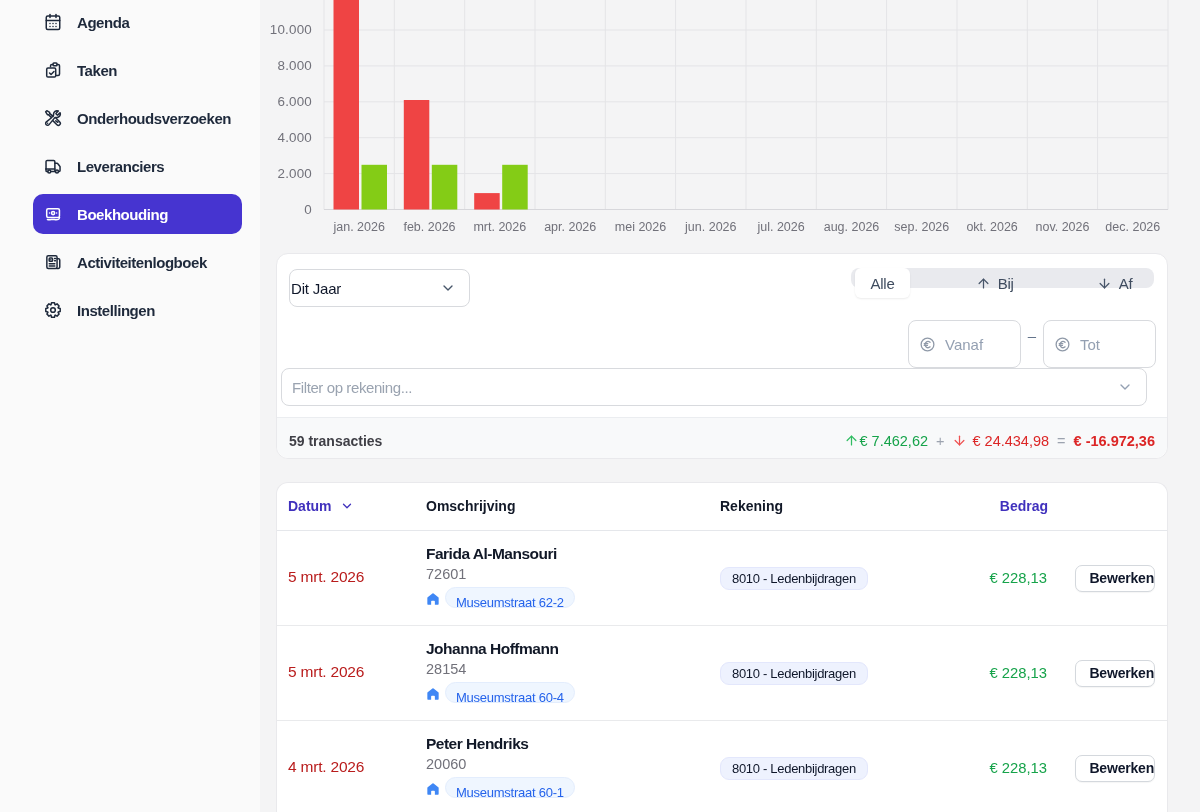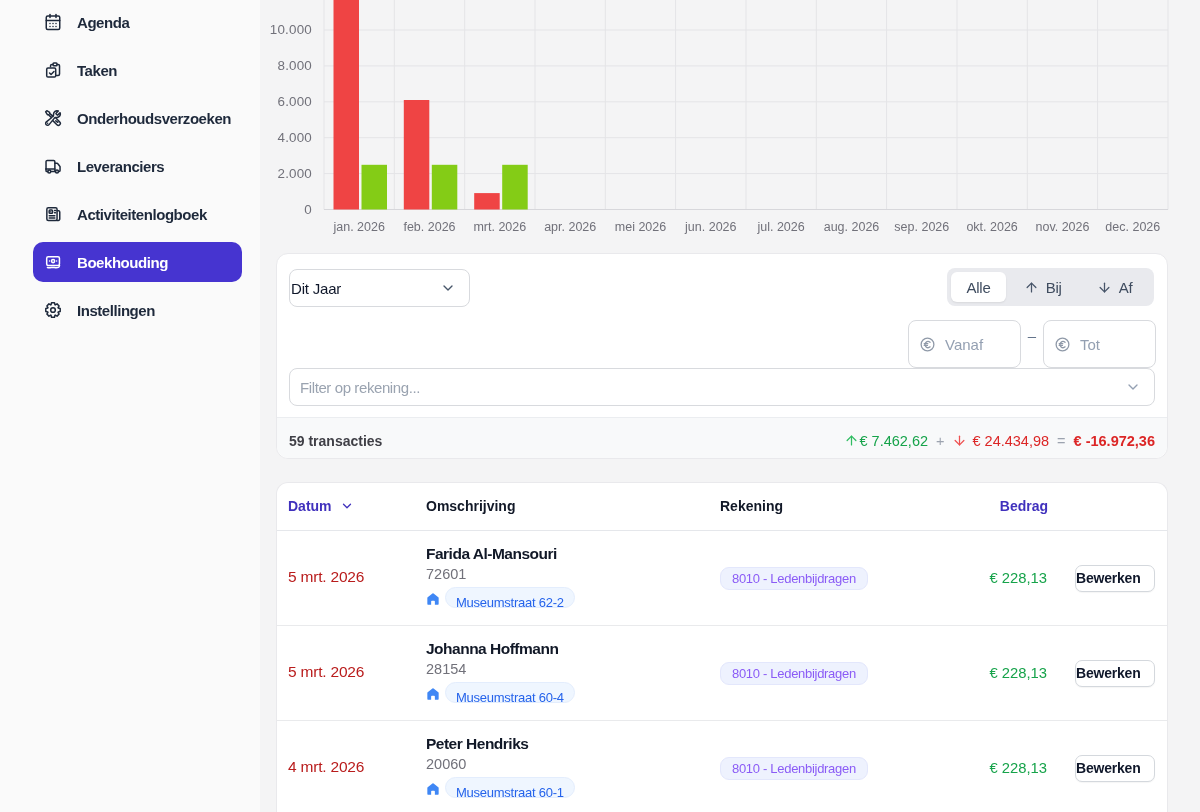--- a/index.html
+++ b/index.html
@@ -16,54 +16,54 @@
   
   .chart { position:absolute; left:260px; top:0; width:940px; height:245px; }
   
   .card { position:absolute; left:276px; width:892px; background:#ffffff; border:1px solid #e9e9ec; border-radius:12px; }
   .filter-card { top:253px; height:206px; }
   .table-card { top:482px; height:340px; border-radius:12px 12px 0 0; border-bottom:none; }
   
   .select { position:absolute; display:flex; align-items:center; background:#fff; border:1px solid #d8dade; border-radius:8px; color:#0f172a; font-size:15px; }
   .sel-jaar { left:12px; top:15px; width:181px; height:38px; padding-left:1px; letter-spacing:-0.2px; }
   .sel-jaar svg { position:absolute; right:13px; width:16px; height:16px; color:#475569; }
-  .seg { position:absolute; right:13px; top:14px; height:38px; background:#e9eaee; border-radius:8px; display:flex; align-items:center; padding:0 4px; }
+  .seg { position:absolute; right:13px; top:14px; height:20px; background:#e9eaee; border-radius:8px; display:flex; padding:0 4px;gap:48px; }
   .seg .opt { display:flex; align-items:center; font-size:15px; font-weight:500; color:#3f4c5f; padding:0 17.5px; height:30px; letter-spacing:-0.2px; }
   .seg .opt.on { background:#ffffff; border-radius:6px; box-shadow:0 1px 2px rgba(0,0,0,.08); padding:0 15.5px; }
   .seg svg { width:15px; height:15px; margin-right:7px; color:#475569; }
   
   .input { position:absolute; display:flex; align-items:center; background:#fff; border:1px solid #d8dade; border-radius:8px; color:#94a0b2; font-size:15px; }
   .inp-search { left:12px; top:67px; width:607px; height:32px; letter-spacing:-0.2px; }
   .inp-search svg { width:17px; height:17px; margin:0 7px 0 10px; color:#8f99a8; }
   .inp-euro { top:66px; width:113px; height:48px; }
   .inp-euro svg { width:17px; height:17px; margin:0 9px 0 10px; color:#8f99a8; }
   .dash { position:absolute; top:66px; left:750px; width:10px; text-align:center; line-height:32px; color:#64748b; font-size:15px; }
   
-  .inp-rek { left:12px; top:114px; width:866px; height:38px; color:#9aa3b0; letter-spacing:-0.4px; }
+  .inp-rek { left:4px; top:114px; width:866px; height:38px; color:#9aa3b0; letter-spacing:-0.4px; }
   .inp-rek span { margin-left:10px; }
   .inp-rek svg { position:absolute; right:13px; width:16px; height:16px; color:#94a0b2; }
   
   .filt-foot { position:absolute; left:0; right:0; bottom:0; height:41px; background:#f8f9fa; border-top:1px solid #ebedf0; border-radius:0 0 12px 12px; display:flex; align-items:center; padding:5px 12px 0 12px; }
   .filt-foot .cnt { font-size:14px; font-weight:700; color:#3f3f46; }
   .sum { margin-left:auto; display:flex; align-items:center; font-size:14.5px; }
   .sum svg { width:15px; height:15px; }
   .green { color:#16a34a; } .red { color:#dc2626; } .gmut { color:#9ca3af; }
   
   .thead { position:absolute; left:0; top:0; right:0; height:48px; border-bottom:1px solid #e5e7eb; font-size:14px; font-weight:700; }
   .thead span { position:absolute; top:15px; }
   .purple { color:#4031bd; }
   .trow { position:absolute; left:0; right:0; height:95px; border-bottom:1px solid #e9eaec; }
   .c-date { position:absolute; left:11px; top:37px; font-size:15.5px; color:#b91c1c; letter-spacing:-0.2px; }
   .c-name { position:absolute; left:149px; top:14px; font-size:15.5px; font-weight:700; color:#111827; letter-spacing:-0.5px; }
   .c-id   { position:absolute; left:149px; top:35px; font-size:14.5px; color:#71717a; }
   .c-home { position:absolute; left:149px; top:61px; width:14px; height:13.5px; color:#3f87f5; }
   .c-pill { position:absolute; left:168px; top:56px; height:21px; line-height:21px; padding:4px 10px; background:#eff6ff; border:1px solid #e3edfd; border-radius:11px; color:#2563eb; font-size:13px; letter-spacing:-0.25px; font-weight:500; }
-  .c-rek  { position:absolute; left:443px; top:36px; height:23px; line-height:22px; padding:0 11px; background:#eef2fe; border:1px solid #e3e7fc; border-radius:9px; color:#8b5cf6; font-size:13px; letter-spacing:-0.3px; }
+  .c-rek  { position:absolute; left:443px; top:36px; height:23px; line-height:22px; padding:0 11px; background:#eef2fe; border:1px solid #e3e7fc; border-radius:9px; color:#0f172a; font-size:13px; letter-spacing:-0.3px; }
   .c-amt  { position:absolute; right:120px; top:39px; font-size:14.8px; color:#16a34a; }
-  .c-btn  { position:absolute; right:12px; top:34px; width:80px; height:27px; background:#fff; border:1px solid #d4d8dd; border-radius:7px; box-shadow:0 1px 1px rgba(0,0,0,.04); text-align:left; line-height:25px; font-size:14px; font-weight:700; color:#0f172a; letter-spacing:-0.2px; }
+  .c-btn  { position:absolute; right:12px; top:34px; width:80px; height:27px; background:#fff; border:1px solid #d4d8dd; border-radius:7px; box-shadow:0 1px 1px rgba(0,0,0,.04); text-align:right; line-height:25px; font-size:14px; font-weight:700; color:#0f172a; letter-spacing:-0.2px; }
 </style>
 </head>
 <body>
 
 <svg class="chart" viewBox="0 0 940 245" fill="none">
 
   <g stroke="#e4e4e7" stroke-width="1">
     <line x1="64" y1="30" x2="908" y2="30"></line>
     <line x1="64" y1="65.9" x2="908" y2="65.9"></line>
     <line x1="64" y1="101.8" x2="908" y2="101.8"></line>
@@ -146,37 +146,37 @@
         </svg>Onderhoudsverzoeken</div>
       <div class="nav-item"><svg viewBox="0 0 24 24" fill="none" stroke="currentColor" stroke-width="2" stroke-linecap="round" stroke-linejoin="round">
           <path d="M2.7 15.9V6.3a1.7 1.7 0 0 1 1.7-1.7h8.4a1.7 1.7 0 0 1 1.7 1.7v12.9"></path>
           <path d="M2.7 15.9h11.8"></path>
           <path d="M2.7 15.9v2.3a1.1 1.1 0 0 0 1.1 1.1h1.3"></path>
           <path d="M14.5 8.4h2.9a1.3 1.3 0 0 1 1 .5l2.7 3.4a1.3 1.3 0 0 1 .3.8v5a1.1 1.1 0 0 1-1.1 1.1h-1"></path>
           <path d="M9 19.3h6.3"></path>
           <circle cx="7" cy="19.3" r="2"></circle>
           <circle cx="17.3" cy="19.3" r="2"></circle>
         </svg>Leveranciers</div>
+      <div class="nav-item active"><svg viewBox="0 0 24 24" fill="none" stroke="currentColor" stroke-width="2" stroke-linecap="round" stroke-linejoin="round">
+          <rect x="3.6" y="5" width="17" height="11.6" rx="2"></rect>
+          <circle cx="12.1" cy="10.8" r="2.1"></circle>
+          <path d="M7.4 10.8h.01"></path>
+          <path d="M16.8 10.8h.01"></path>
+          <path d="M4.6 19.4c3.2 1.1 6-.7 9.2-.1 2.2.4 4.1.5 5.8-.6.4-.3.7-.7.8-1.2l.3-1"></path>
+        </svg>Boekhouding</div>
       <div class="nav-item"><svg viewBox="0 0 24 24" fill="none" stroke="currentColor" stroke-width="2" stroke-linecap="round" stroke-linejoin="round">
           <rect x="3.8" y="3.6" width="13.6" height="17" rx="1.9"></rect>
           <path d="M17.4 7.6h1.9a1.7 1.7 0 0 1 1.7 1.7v9.5a1.8 1.8 0 0 1-1.8 1.8h-2.4"></path>
           <rect x="6.9" y="6.8" width="4.5" height="4.3" rx="1.1"></rect>
           <path d="M9.1 8.9h.01"></path>
           <path d="M14.1 7.4h1.2"></path>
           <path d="M14.1 10.4h1.2"></path>
           <path d="M7 14.4h7.4"></path>
           <path d="M7 17.4h7.4"></path>
         </svg>Activiteitenlogboek</div>
-      <div class="nav-item active"><svg viewBox="0 0 24 24" fill="none" stroke="currentColor" stroke-width="2" stroke-linecap="round" stroke-linejoin="round">
-          <rect x="3.6" y="5" width="17" height="11.6" rx="2"></rect>
-          <circle cx="12.1" cy="10.8" r="2.1"></circle>
-          <path d="M7.4 10.8h.01"></path>
-          <path d="M16.8 10.8h.01"></path>
-          <path d="M4.6 19.4c3.2 1.1 6-.7 9.2-.1 2.2.4 4.1.5 5.8-.6.4-.3.7-.7.8-1.2l.3-1"></path>
-        </svg>Boekhouding</div>
       <div class="nav-item"><svg viewBox="0 0 24 24" fill="none" stroke="currentColor" stroke-width="2" stroke-linecap="round" stroke-linejoin="round">
           <path d="M9.35 5.09 10.05 2.4 13.95 2.4 14.65 5.09 15.01 5.24 17.41 3.83 20.17 6.59 18.76 8.99 18.91 9.35 21.6 10.05 21.6 13.95 18.91 14.65 18.76 15.01 20.17 17.41 17.41 20.17 15.01 18.76 14.65 18.91 13.95 21.6 10.05 21.6 9.35 18.91 8.99 18.76 6.59 20.17 3.83 17.41 5.24 15.01 5.09 14.65 2.4 13.95 2.4 10.05 5.09 9.35 5.24 8.99 3.83 6.59 6.59 3.83 8.99 5.24Z"></path>
           <circle cx="12" cy="12" r="3.1"></circle>
         </svg>Instellingen</div>
     </nav>
 </aside>
 
 <div class="card filter-card">
   <div class="select sel-jaar">Dit Jaar
     <svg viewBox="0 0 24 24" stroke="currentColor" stroke-width="2" stroke-linecap="round" stroke-linejoin="round" fill="none">

